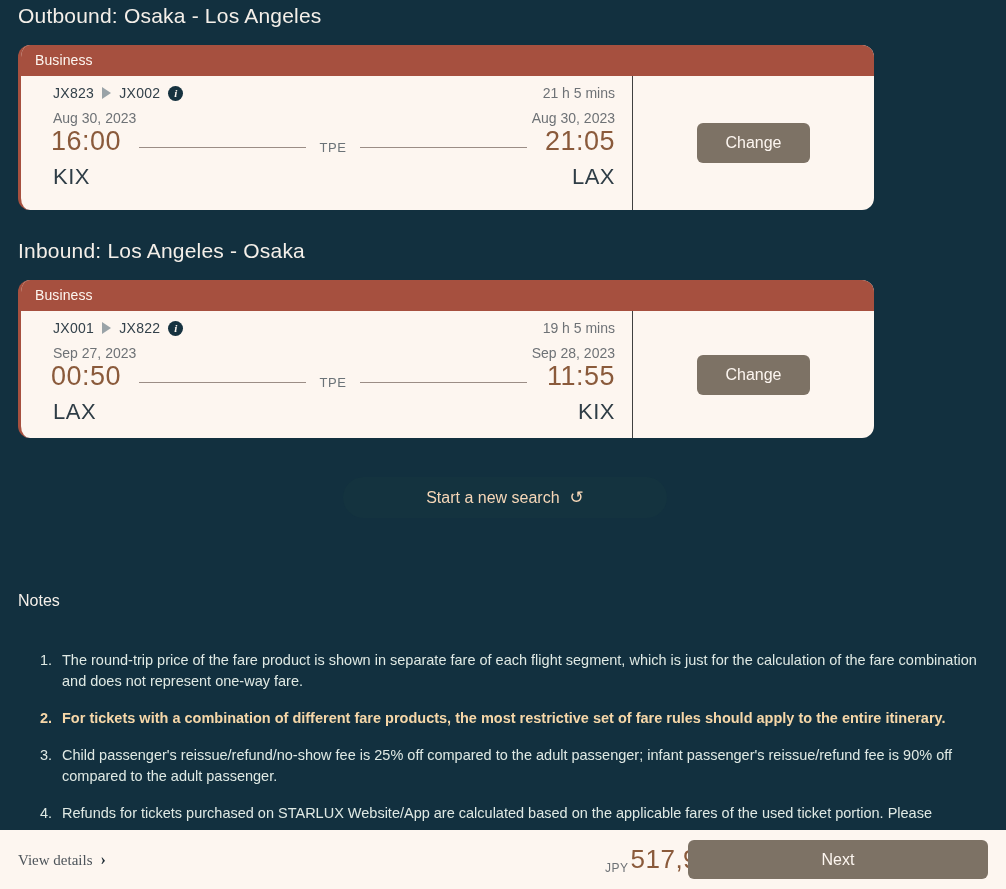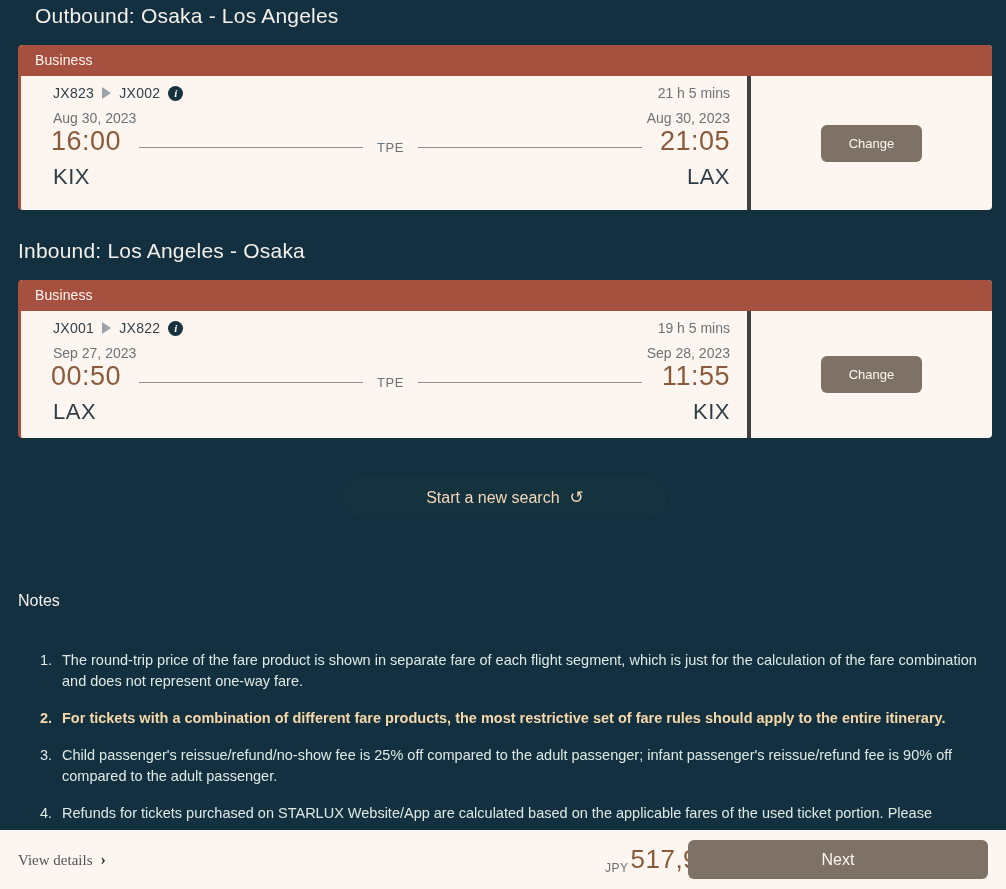--- a/index.html
+++ b/index.html
@@ -11,48 +11,48 @@
   }
   .page { position: relative; width: 1006px; height: 889px; background:#12303f; }
 
   
   .section-title {
     color: #f4efe9;
     font-size: 21px;
     font-weight: 400;
     letter-spacing: .2px;
   }
-  #outbound-title { position:absolute; left:35px; top:4px; }
+  #outbound-title { position:absolute; left:18px; top:4px; }
   #inbound-title  { position:absolute; left:18px; top:239px; }
 
   
   .card {
     position: absolute;
     left: 18px;
-    width: 974px;
+    width: 856px;
     background: #fdf6f0;
-    border-radius: 4px;
+    border-radius: 12px;
     border-left: 3px solid #a6503f;
     overflow: hidden;
   }
   #card-outbound { top: 45px; height: 165px; }
   #card-inbound  { top: 280px; height: 158px; }
 
   .card-header {
     background: #a6503f;
     color: #fdf6f0;
     font-size: 14px;
     padding: 7px 14px 8px 14px;
     letter-spacing: .1px;
   }
   .card-body { position: relative; height: calc(100% - 31px); }
 
   .seg-left {
     position: absolute; left: 0; top: 0; right: 241px; bottom: 0;
-    border-right: 4px solid #404040;
+    border-right: 1px solid #404040;
   }
   .seg-right {
     position: absolute; right: 0; top: 0; width: 241px; bottom: 0;
     display: flex; align-items: center; justify-content: center;
   }
 
   
   .flt-row {
     position: absolute; left: 32px; top: 9px;
     display: flex; align-items: center; gap: 8px;
@@ -100,21 +100,21 @@
     position: absolute; left: 118px; right: 105px; top: 64px;
     display: flex; align-items: center; gap: 14px;
   }
   .route .bar { flex: 1; height: 1px; background: #9b8d86; }
   .route .stop { font-size: 13px; color: #6b7378; letter-spacing: .5px; }
 
   
   .change-btn {
     background: #7d7265; color: #fdf6f0;
     border: none; border-radius: 6px;
-    font-size: 13px; font-family: inherit;
+    font-size: 16px; font-family: inherit;
     padding: 11px 28px; cursor: pointer;
   }
 
   
   #new-search-btn {
     position: absolute; left: 343px; top: 477px;
     width: 324px; height: 41px;
     background: #14333f; color: #f6d7b8;
     border: none; border-radius: 21px;
     font-size: 16px; font-family: inherit;

